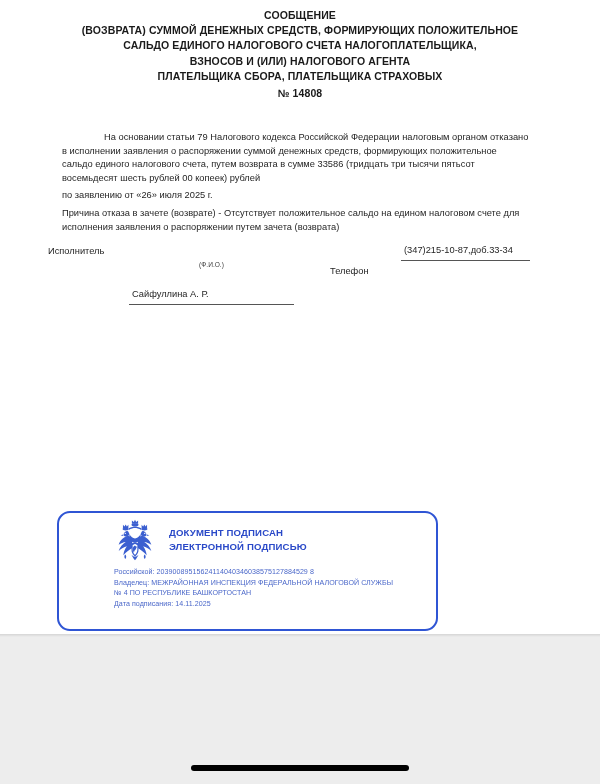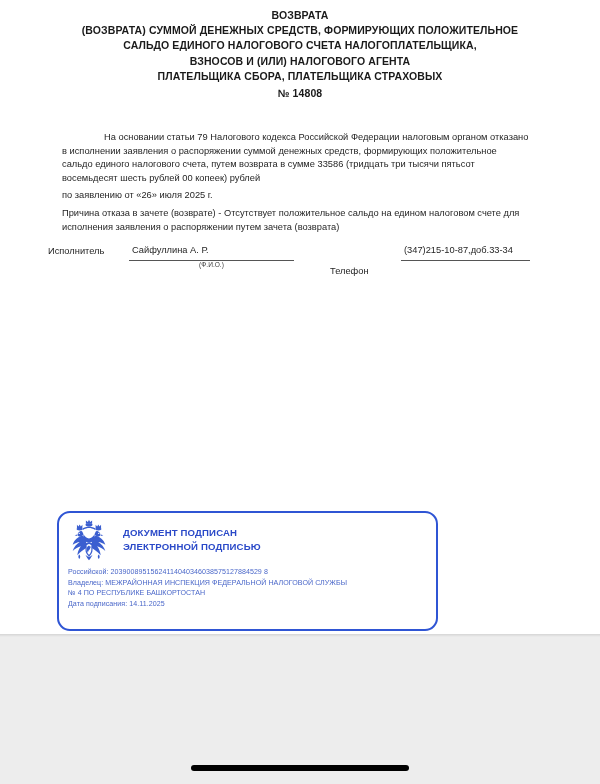--- a/index.html
+++ b/index.html
@@ -86,21 +86,21 @@
   }
   .sl-label.exec { left: 0; }
   .sl-label.phone { left: 282px; margin-top: 20px; }
 
   .sl-field {
     position: absolute;
     top: 0;
     border-bottom: 1px solid #555;
     height: 17px;
   }
-  .sl-field.exec-f { left: 81px; width: 165px; }
+  .sl-field.exec-f { left: 81px; width: 165px; margin-top: 44px; }
   .sl-field.phone-f { left: 353px; width: 129px; }
 
   .sl-value {
     font-size: 9.3px;
     color: #1f1f1f;
     display: block;
     padding-left: 3px;
     padding-top: 2px;
     white-space: nowrap;
   }
@@ -118,20 +118,21 @@
   #stamp {
     position: absolute;
     left: 57px;
     top: 511px;
     width: 381px;
     height: 120px;
     border: 2px solid #2f55d4;
     border-radius: 13px;
     box-sizing: border-box;
     background: #ffffff;
+    padding-left: 46px;
   }
   .stamp-head {
     display: flex;
     align-items: center;
     padding: 7px 0 0 10px;
     height: 46px;
     box-sizing: border-box;
   }
   .emblem {
     width: 40px;
@@ -181,21 +182,21 @@
   }
 </style>
 </head>
 <body>
 
 <div id="viewer">
 
   <div id="page">
 
     <div class="doc-title">
-      <span class="tline">ВОЗВРАТА</span>
+      <span class="tline">СООБЩЕНИЕ</span>
       <span class="tline">(ВОЗВРАТА) СУММОЙ ДЕНЕЖНЫХ СРЕДСТВ, ФОРМИРУЮЩИХ ПОЛОЖИТЕЛЬНОЕ</span>
       <span class="tline">САЛЬДО ЕДИНОГО НАЛОГОВОГО СЧЕТА НАЛОГОПЛАТЕЛЬЩИКА,</span>
       <span class="tline">ВЗНОСОВ И (ИЛИ) НАЛОГОВОГО АГЕНТА</span>
       <span class="tline">ПЛАТЕЛЬЩИКА СБОРА, ПЛАТЕЛЬЩИКА СТРАХОВЫХ</span>
       <span class="tline doc-number">№ 14808</span>
     </div>
 
     <div class="doc-body">
       <p class="indent">На основании статьи 79 Налогового кодекса Российской Федерации налоговым органом отказано в исполнении заявления о распоряжении суммой денежных средств, формирующих положительное сальдо единого налогового счета, путем возврата  в сумме 33586 (тридцать три тысячи пятьсот восемьдесят шесть рублей 00 копеек) рублей</p>
       <p>по заявлению от «26» июля 2025 г.</p>

